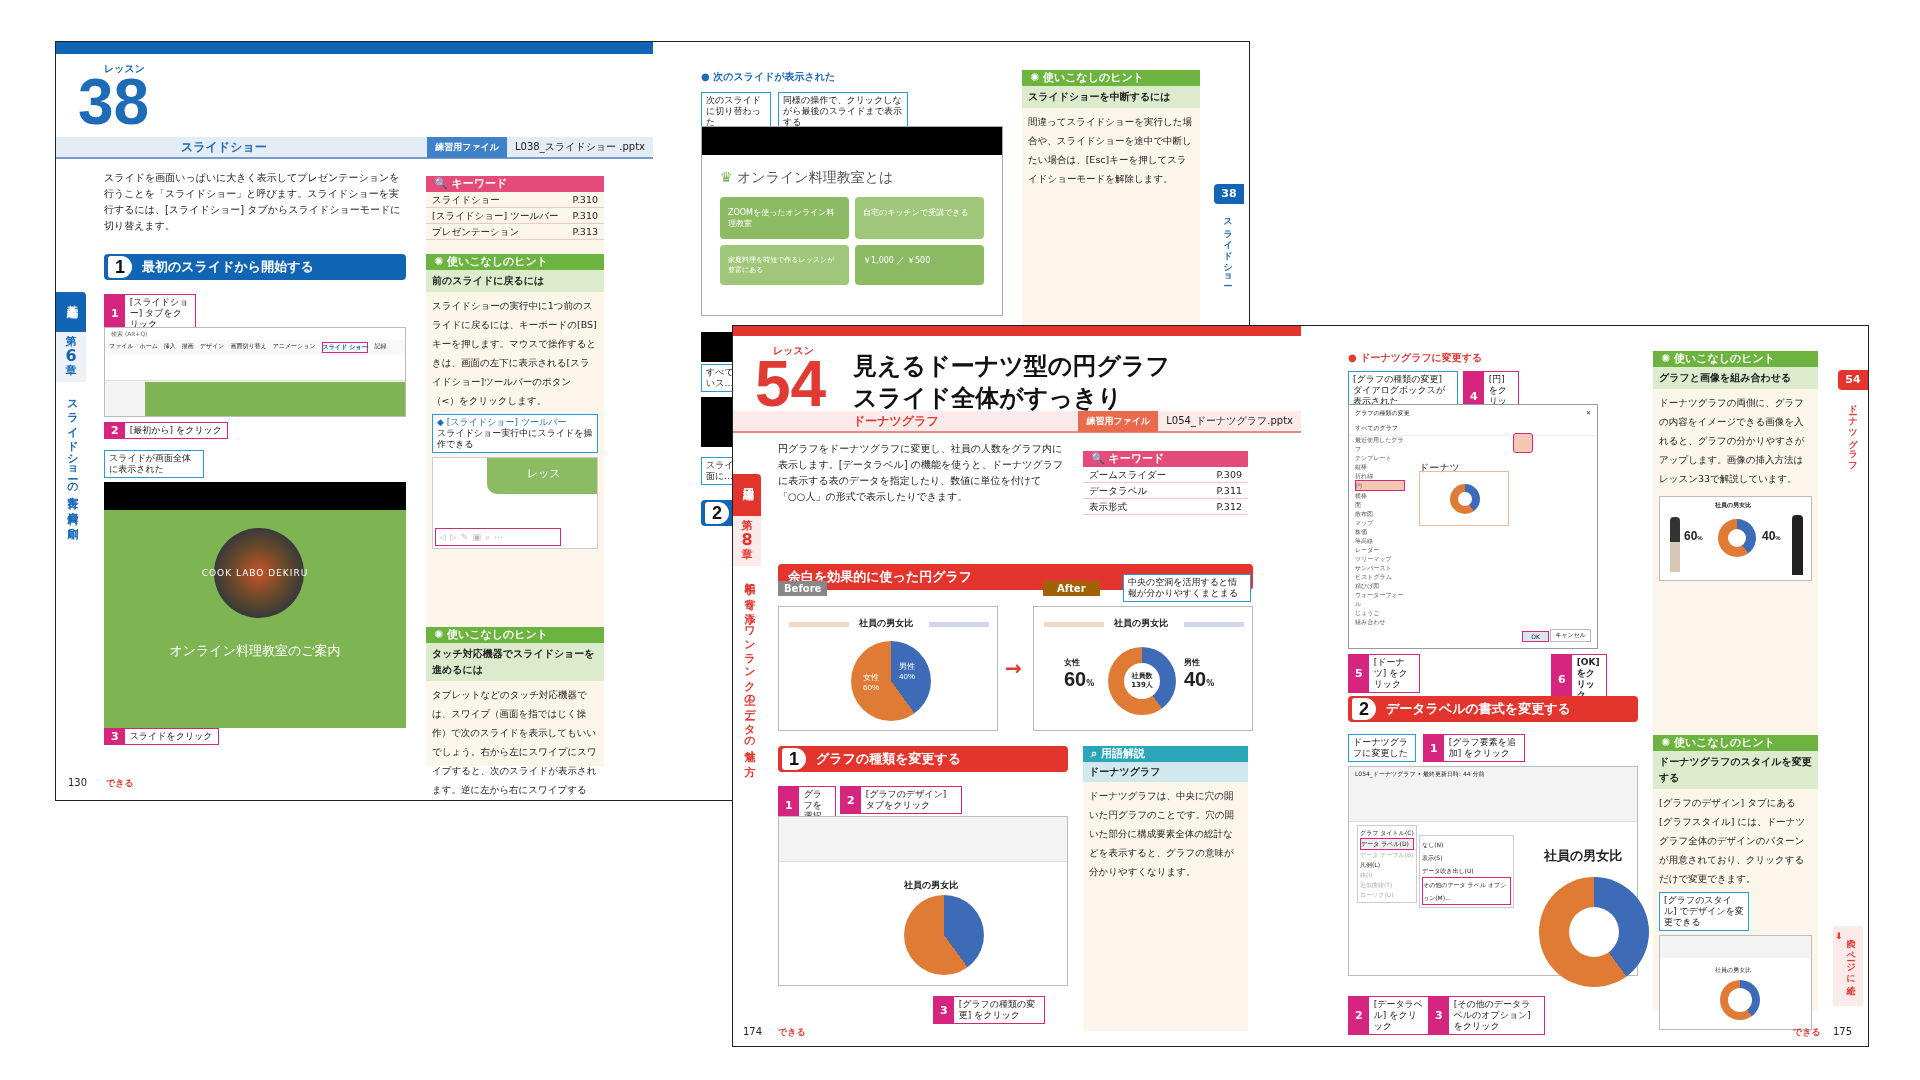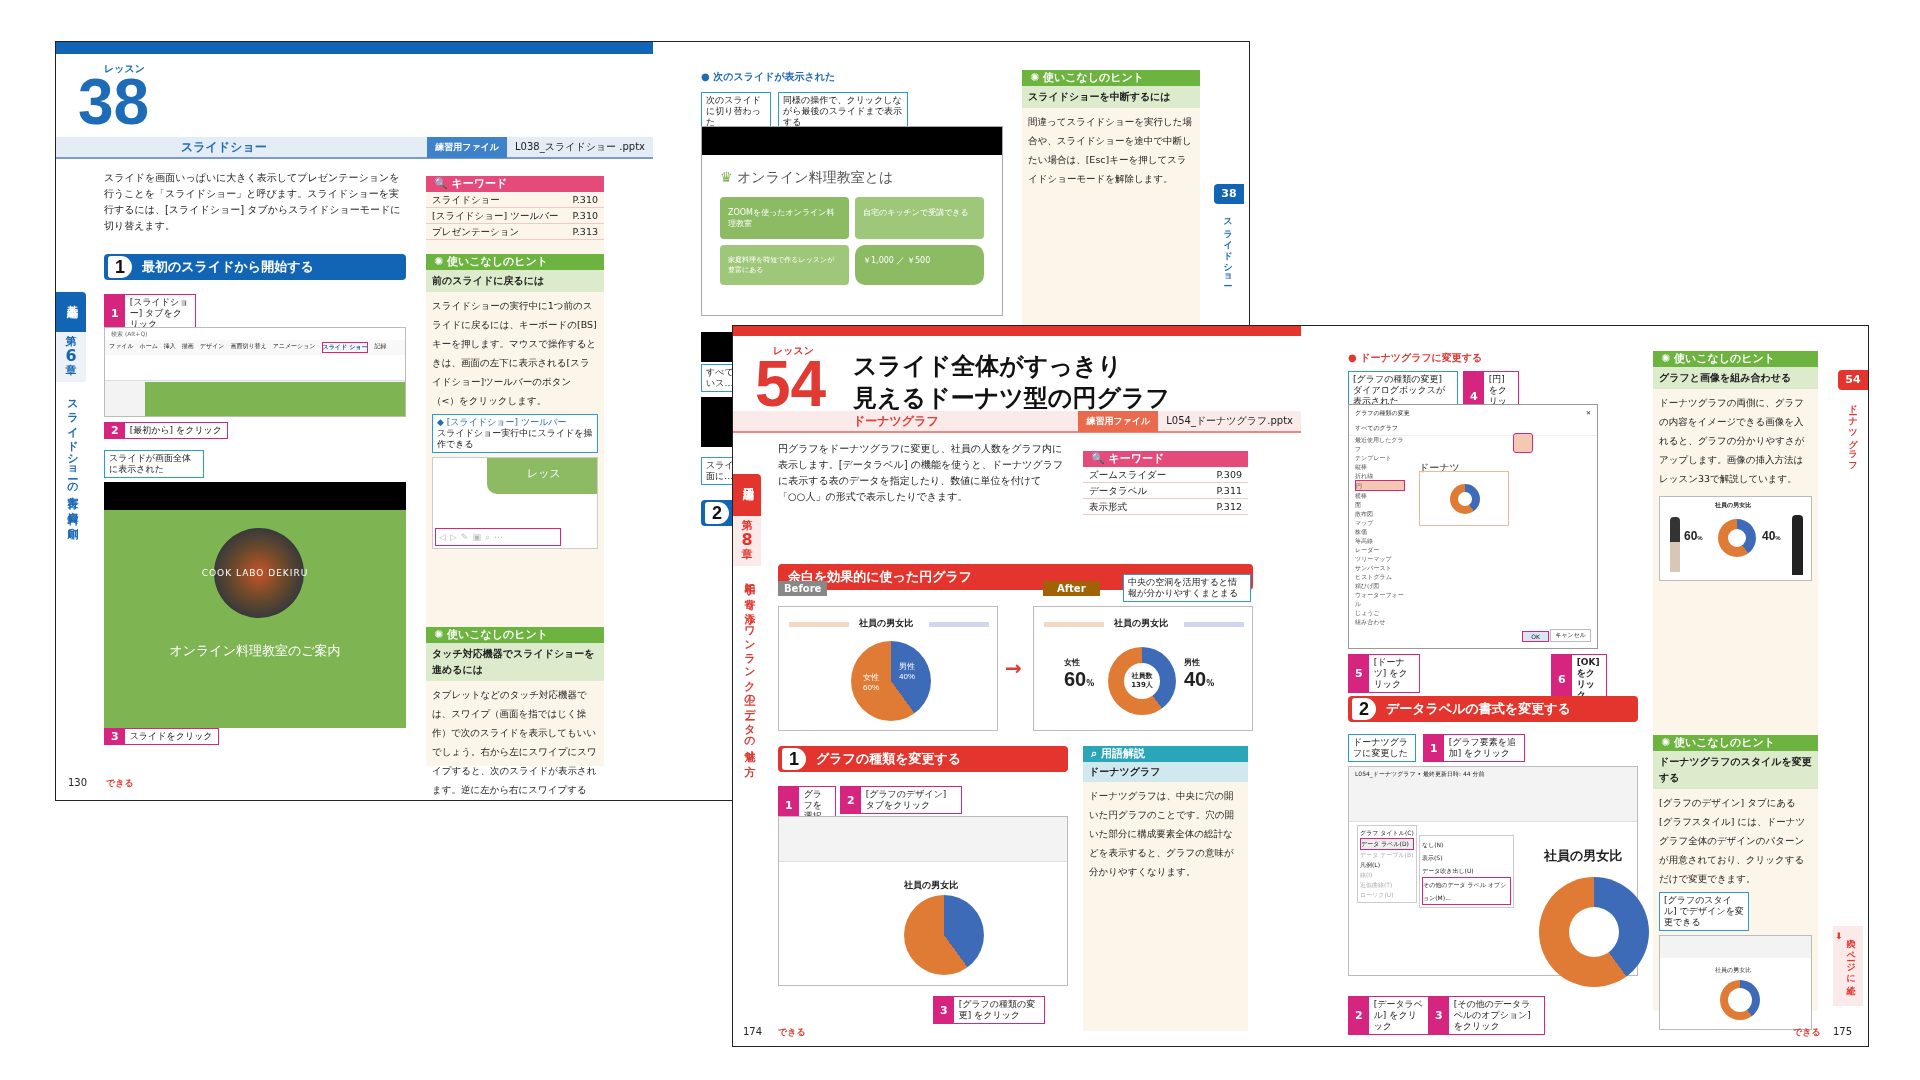--- a/index.html
+++ b/index.html
@@ -149,21 +149,21 @@
   <div class="abs blue" style="left:645px;top:28px;font-size:10px;font-weight:bold;">● 次のスライドが表示された</div>
   <div class="abs callout-b" style="left:645px;top:50px;width:70px;">次のスライドに切り替わった</div>
   <div class="abs callout-b" style="left:722px;top:50px;width:130px;">同様の操作で、クリックしながら最後のスライドまで表示する</div>
   <div class="abs" style="left:645px;top:84px;width:302px;height:190px;background:#fff;border:1px solid #aaa;">
     <div class="black" style="height:28px;"></div>
     <div style="padding:14px 18px 0;font-size:14px;color:#555;"><span style="color:#7fb452;">♛</span> <span>オンライン料理教室とは</span></div>
     <div style="display:grid;grid-template-columns:1fr 1fr;gap:6px;padding:10px 18px;">
       <div style="background:#8cbb64;color:#fff;font-size:8px;padding:10px 8px;border-radius:4px;">ZOOMを使ったオンライン料理教室</div>
       <div style="background:#9fc779;color:#fff;font-size:8px;padding:10px 8px;border-radius:4px;">自宅のキッチンで受講できる</div>
       <div style="background:#9fc779;color:#fff;font-size:7px;padding:10px 8px;border-radius:4px;">家庭料理を時短で作るレッスンが豊富にある</div>
-      <div style="background:#8cbb64;color:#fff;font-size:8px;padding:10px 8px;border-radius:10px;">￥1,000 ／ ￥500</div>
+      <div style="background:#8cbb64;color:#fff;font-size:8px;padding:10px 8px;border-radius:4px;">￥1,000 ／ ￥500</div>
     </div>
   </div>
   <div class="abs black" style="left:645px;top:290px;width:100px;height:30px;"></div>
   <div class="abs callout-b" style="left:645px;top:322px;width:60px;">すべて… 黒いス…</div>
   <div class="abs black" style="left:645px;top:355px;width:100px;height:50px;"></div>
   <div class="abs callout-b" style="left:645px;top:415px;width:60px;">スライ… 画面に…</div>
   <div class="abs step-head" style="left:645px;top:458px;width:100px;background:#1265b4;">
       <span class="step-num">2</span>
     </div>
 
@@ -178,22 +178,22 @@
   <div class="abs" style="left:12px;top:735px;font-size:10px;">130</div>
   <div class="abs red" style="left:50px;top:735px;font-size:9px;font-weight:bold;">できる</div>
 </div>
 
 <div class="page" style="left:732px;top:325px;width:1137px;height:722px;">
   <div class="abs topbar-red" style="left:0;top:0;width:568px;height:10px;"></div>
 
   <div class="abs red lesson-lbl" style="left:40px;top:18px;">レッスン</div>
   <div class="abs red lesson-num" style="left:22px;top:28px;">54</div>
   <div class="abs title" style="left:120px;top:24px;">
+    <div>見えるドーナツ型の円グラフ</div>
     <div>スライド全体がすっきり</div>
-    <div>見えるドーナツ型の円グラフ</div>
   </div>
 
   <div class="abs subbar" style="left:0;top:85px;width:568px;background:#fbeaea;border-bottom:2px solid #e88a84;">
     <span class="red" style="margin-left:120px;">ドーナツグラフ</span>
     <span style="margin-left:auto;background:#e96a4c;color:#fff;font-size:9px;padding:4px 8px;">練習用ファイル</span>
     <span style="font-size:10px;font-weight:normal;padding:0 8px;">L054_ドーナツグラフ.pptx</span>
   </div>
 
   <div class="abs body-text" style="left:45px;top:115px;width:290px;">円グラフをドーナツグラフに変更し、社員の人数をグラフ内に表示します。[データラベル] の機能を使うと、ドーナツグラフに表示する表のデータを指定したり、数値に単位を付けて「○○人」の形式で表示したりできます。</div>
 

